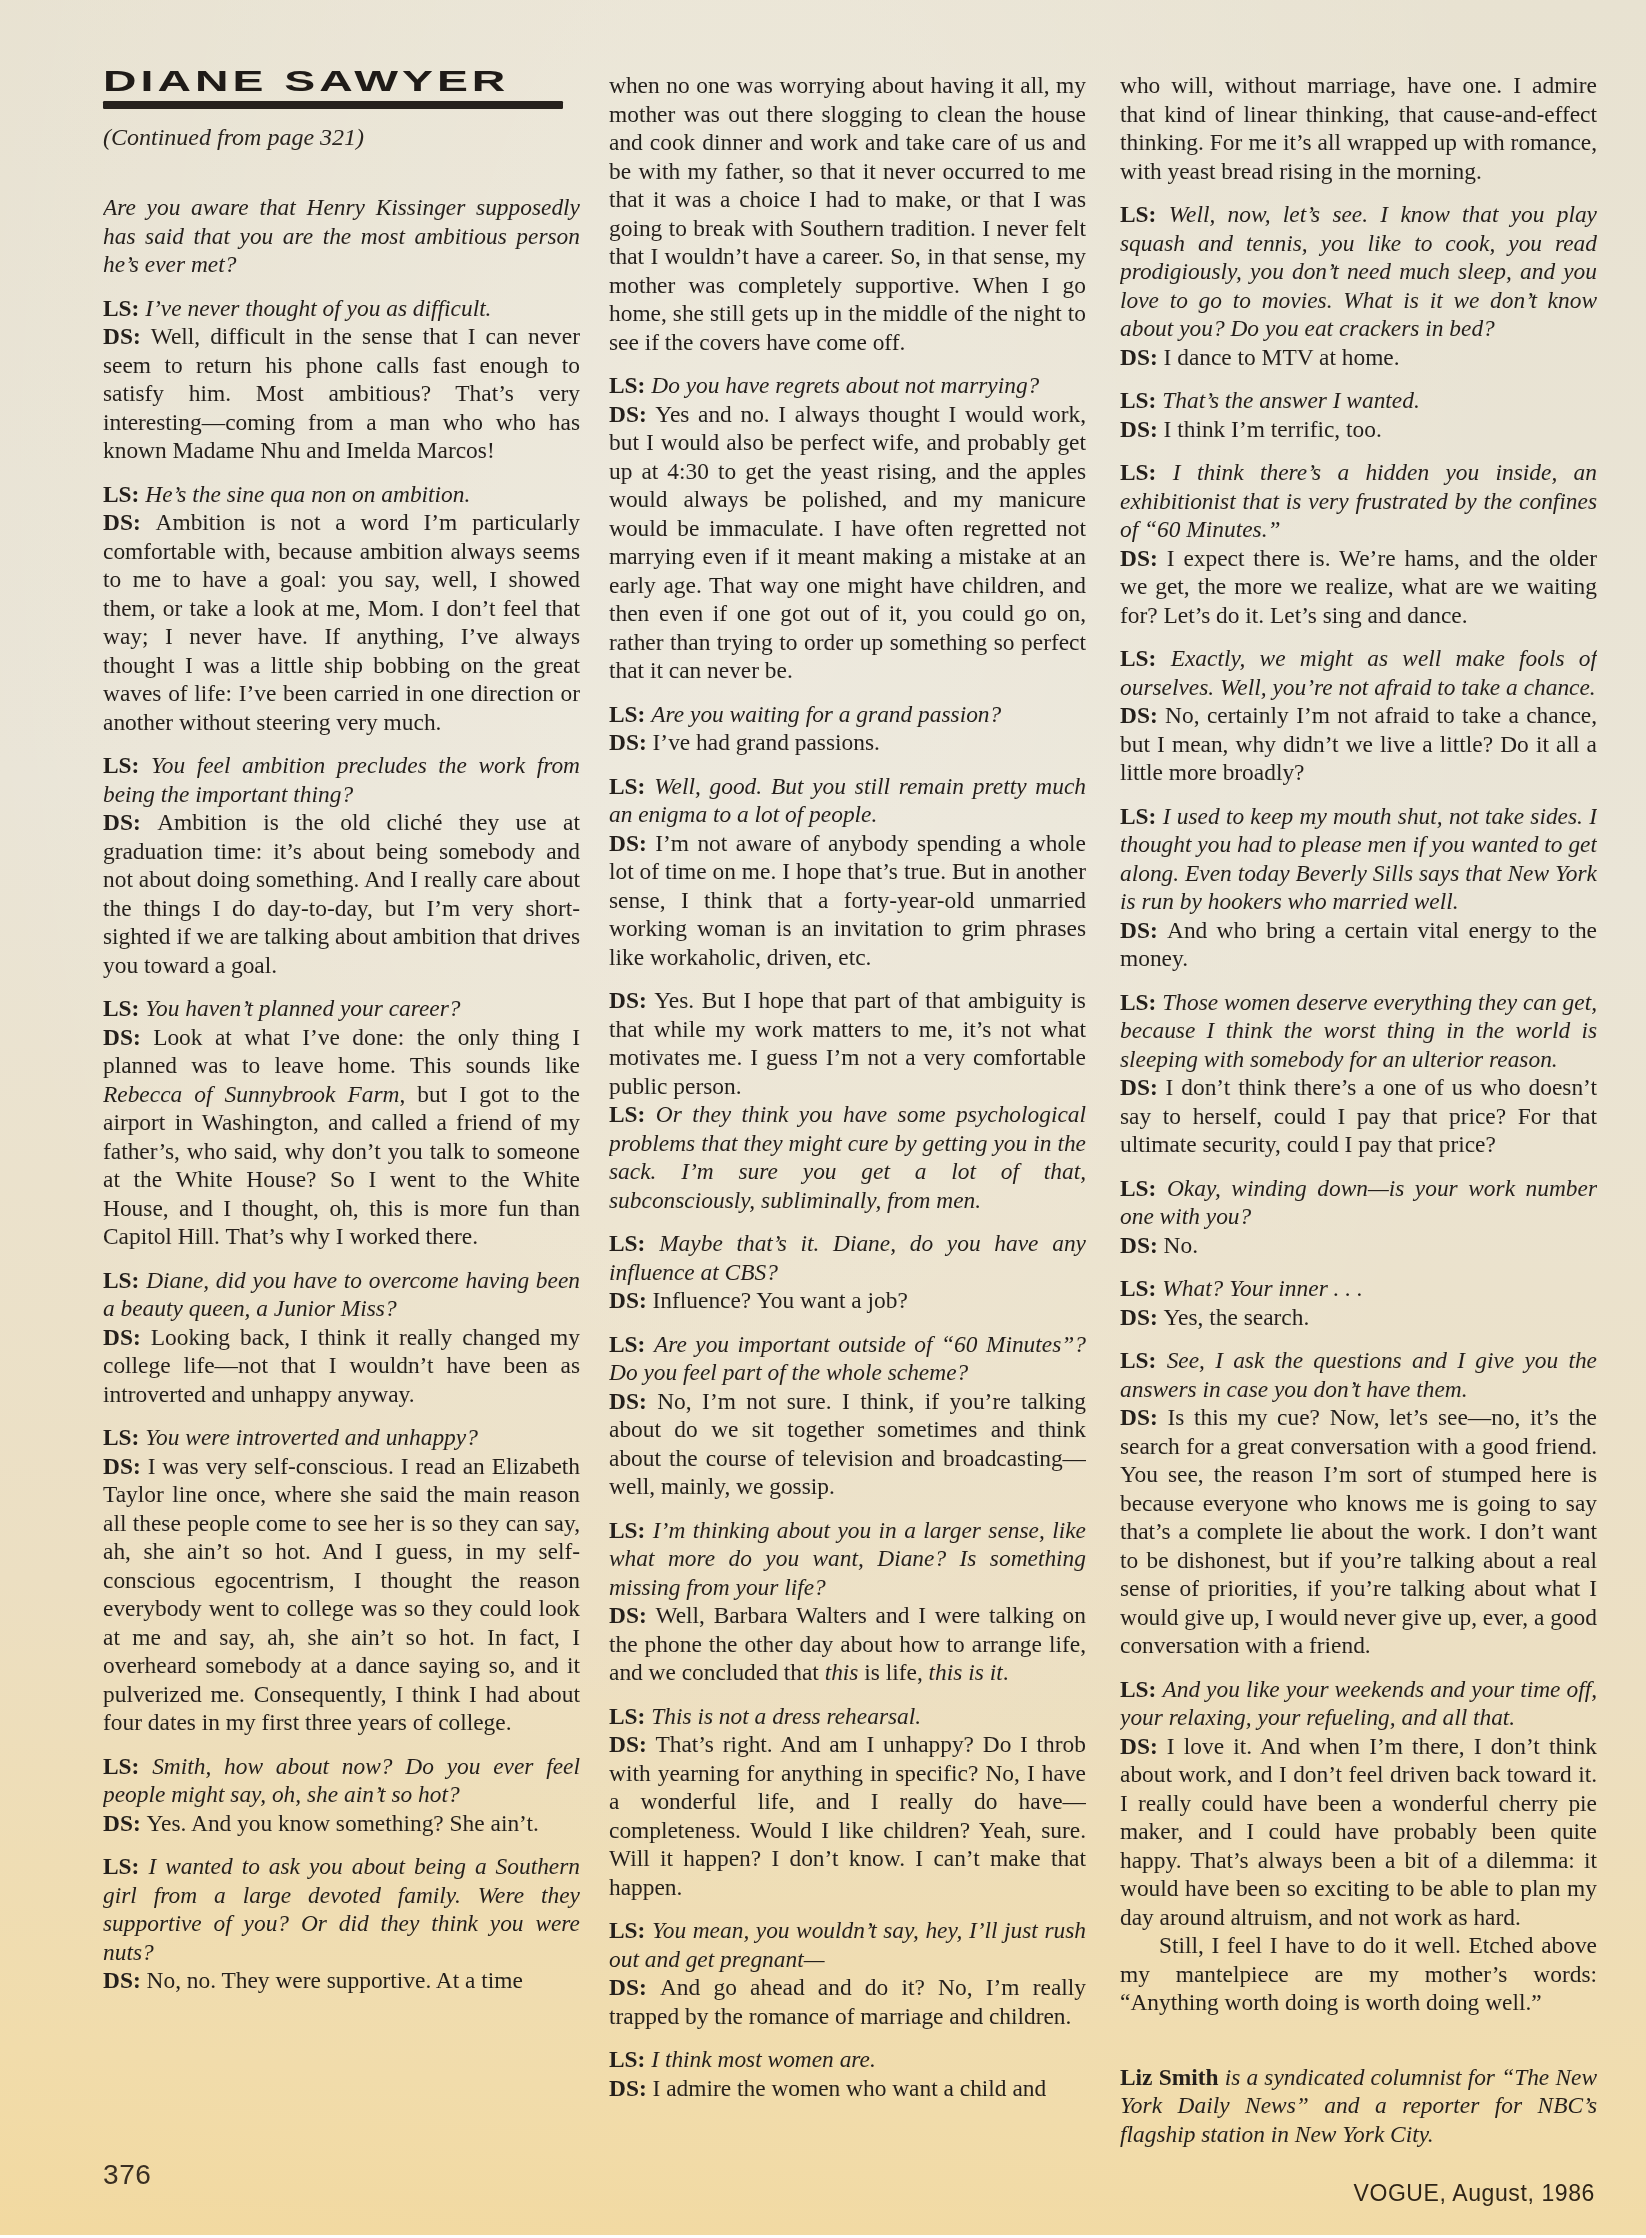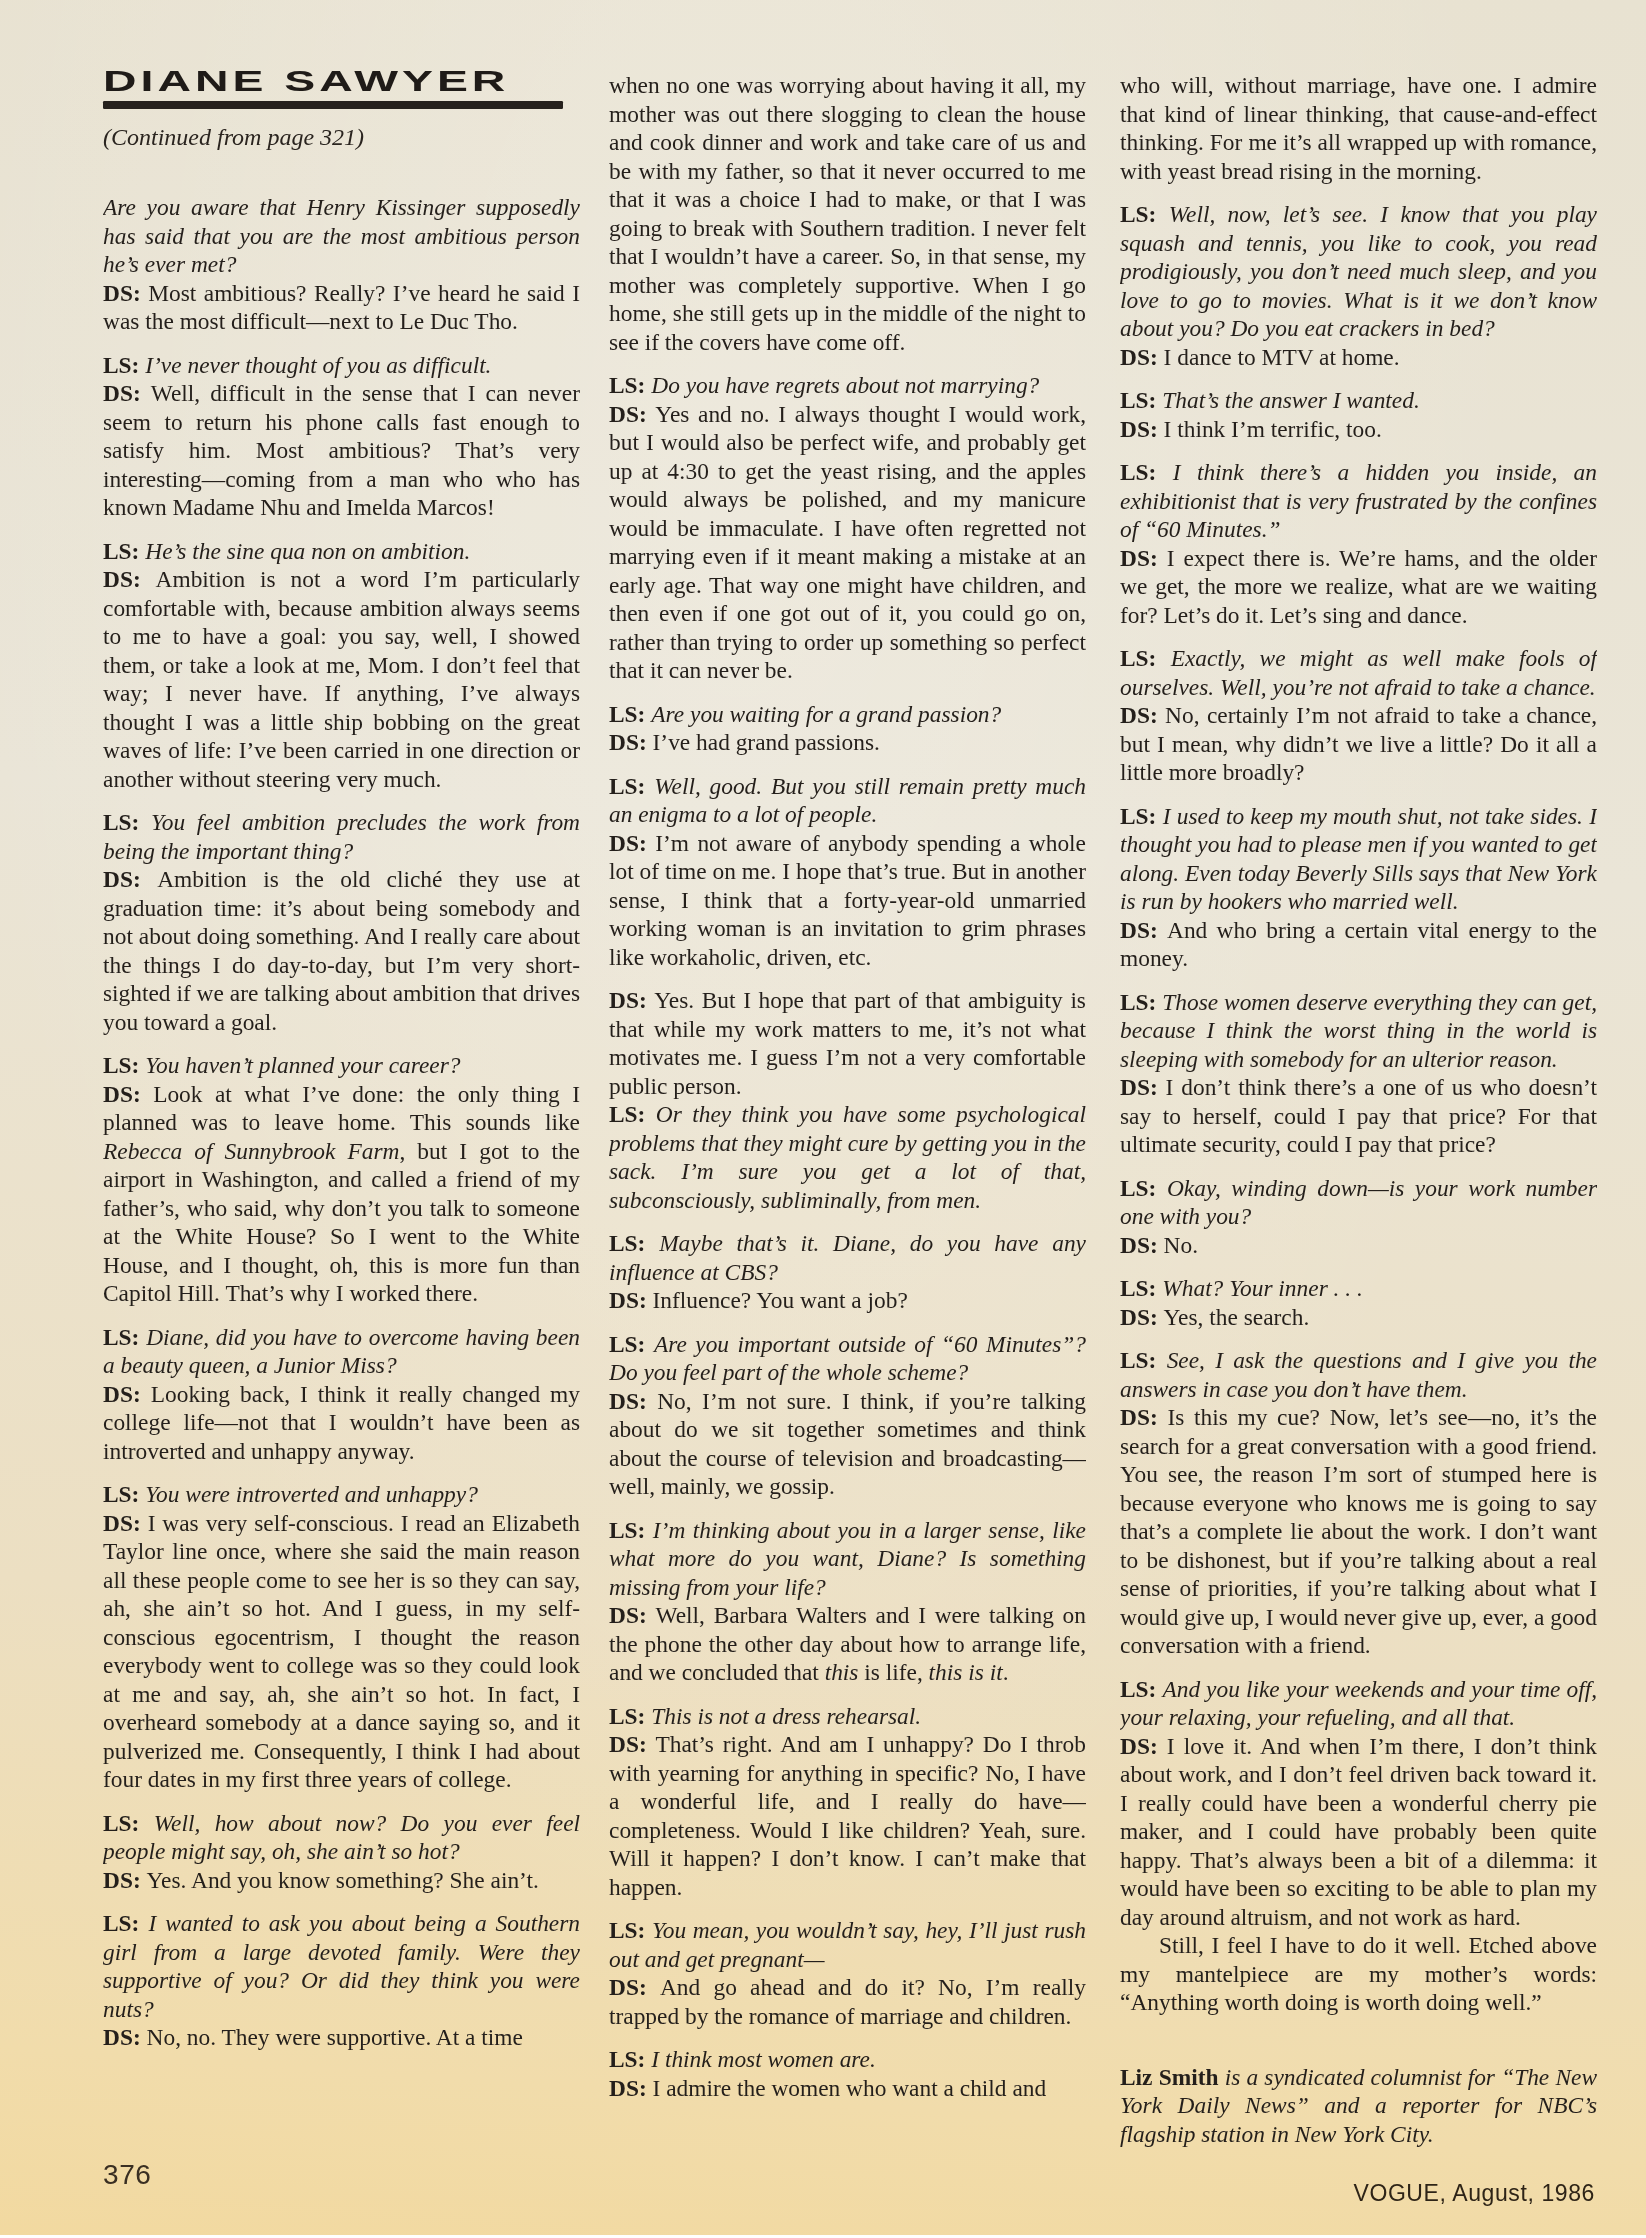--- a/index.html
+++ b/index.html
@@ -71,21 +71,20 @@
 <div id="page">
   <div id="header">
     <div class="title">DIANE SAWYER</div>
     <div class="title-rule"></div>
     <div class="continued">(Continued from page 321)</div>
   </div>
 
   <div id="col-left" class="col">
       <div class="block">
         <p class="para"><span class="seg ital">Are you aware that Henry Kissinger supposedly has said that you are the most ambitious person he’s ever met?</span></p>
-        <p class="para"><span class="seg bold">DS: </span><span class="seg">Most ambitious? Really? I’ve heard he said I was the most difficult—next to Le Duc Tho.</span></p>
       </div>
       <div class="block">
         <p class="para"><span class="seg bold">LS: </span><span class="seg ital">I’ve never thought of you as difficult.</span></p>
         <p class="para"><span class="seg bold">DS: </span><span class="seg">Well, difficult in the sense that I can never seem to return his phone calls fast enough to satisfy him. Most ambitious? That’s very interesting—coming from a man who who has known Madame Nhu and Imelda Marcos!</span></p>
       </div>
       <div class="block">
         <p class="para"><span class="seg bold">LS: </span><span class="seg ital">He’s the </span><span class="seg ital undl">sine qua non</span><span class="seg ital"> on ambition.</span></p>
         <p class="para"><span class="seg bold">DS: </span><span class="seg">Ambition is not a word I’m particularly comfortable with, because ambition always seems to me to have a goal: you say, well, I showed them, or take a look at me, Mom. I don’t feel that way; I never have. If anything, I’ve always thought I was a little ship bobbing on the great waves of life: I’ve been carried in one direction or another without steering very much.</span></p>
       </div>
       <div class="block">
@@ -98,21 +97,21 @@
       </div>
       <div class="block">
         <p class="para"><span class="seg bold">LS: </span><span class="seg ital">Diane, did you have to overcome having been a beauty queen, a Junior Miss?</span></p>
         <p class="para"><span class="seg bold">DS: </span><span class="seg">Looking back, I think it really changed my college life—not that I wouldn’t have been as introverted and unhappy anyway.</span></p>
       </div>
       <div class="block">
         <p class="para"><span class="seg bold">LS: </span><span class="seg ital">You were introverted and unhappy?</span></p>
         <p class="para"><span class="seg bold">DS: </span><span class="seg">I was very self-conscious. I read an Elizabeth Taylor line once, where she said the main reason all these people come to see her is so they can say, ah, she ain’t so hot. And I guess, in my self-conscious egocentrism, I thought the reason everybody went to college was so they could look at me and say, ah, she ain’t so hot. In fact, I overheard somebody at a dance saying so, and it pulverized me. Consequently, I think I had about four dates in my first three years of college.</span></p>
       </div>
       <div class="block">
-        <p class="para"><span class="seg bold">LS: </span><span class="seg ital">Well, how about now? Do you ever feel people might say, oh, she ain’t so hot?</span></p>
+        <p class="para"><span class="seg bold">LS: </span><span class="seg ital">Smith, how about now? Do you ever feel people might say, oh, she ain’t so hot?</span></p>
         <p class="para"><span class="seg bold">DS: </span><span class="seg">Yes. And you know something? She ain’t.</span></p>
       </div>
       <div class="block">
         <p class="para"><span class="seg bold">LS: </span><span class="seg ital">I wanted to ask you about being a Southern girl from a large devoted family. Were they supportive of you? Or did they think you were nuts?</span></p>
         <p class="para"><span class="seg bold">DS: </span><span class="seg">No, no. They were supportive. At a time</span></p>
       </div>
     </div>
   <div id="col-mid" class="col">
       <div class="block">
         <p class="para"><span class="seg">when no one was worrying about having it all, my mother was out there slogging to clean the house and cook dinner and work and take care of us and be with my father, so that it never occurred to me that it was a choice I had to make, or that I was going to break with Southern tradition. I never felt that I wouldn’t have a career. So, in that sense, my mother was completely supportive. When I go home, she still gets up in the middle of the night to see if the covers have come off.</span></p>

